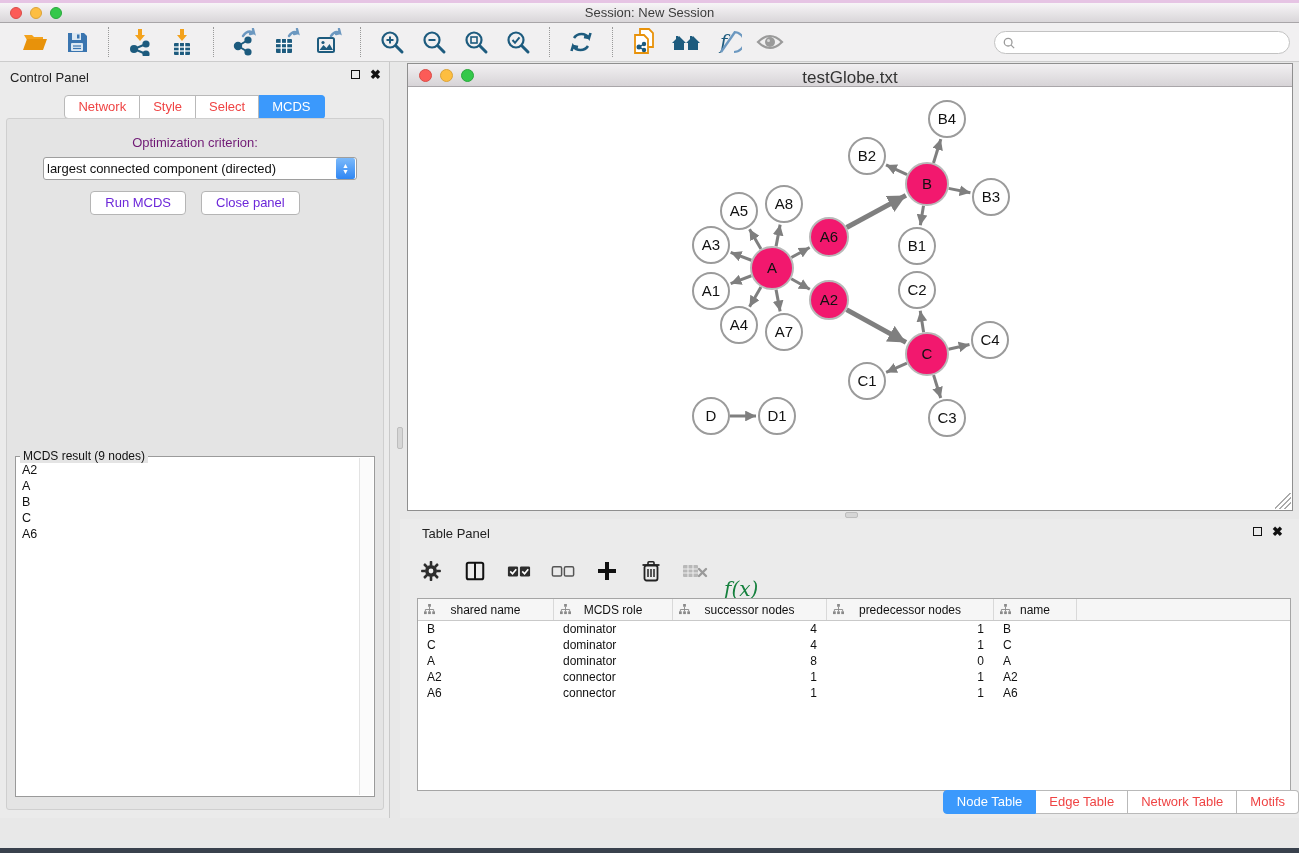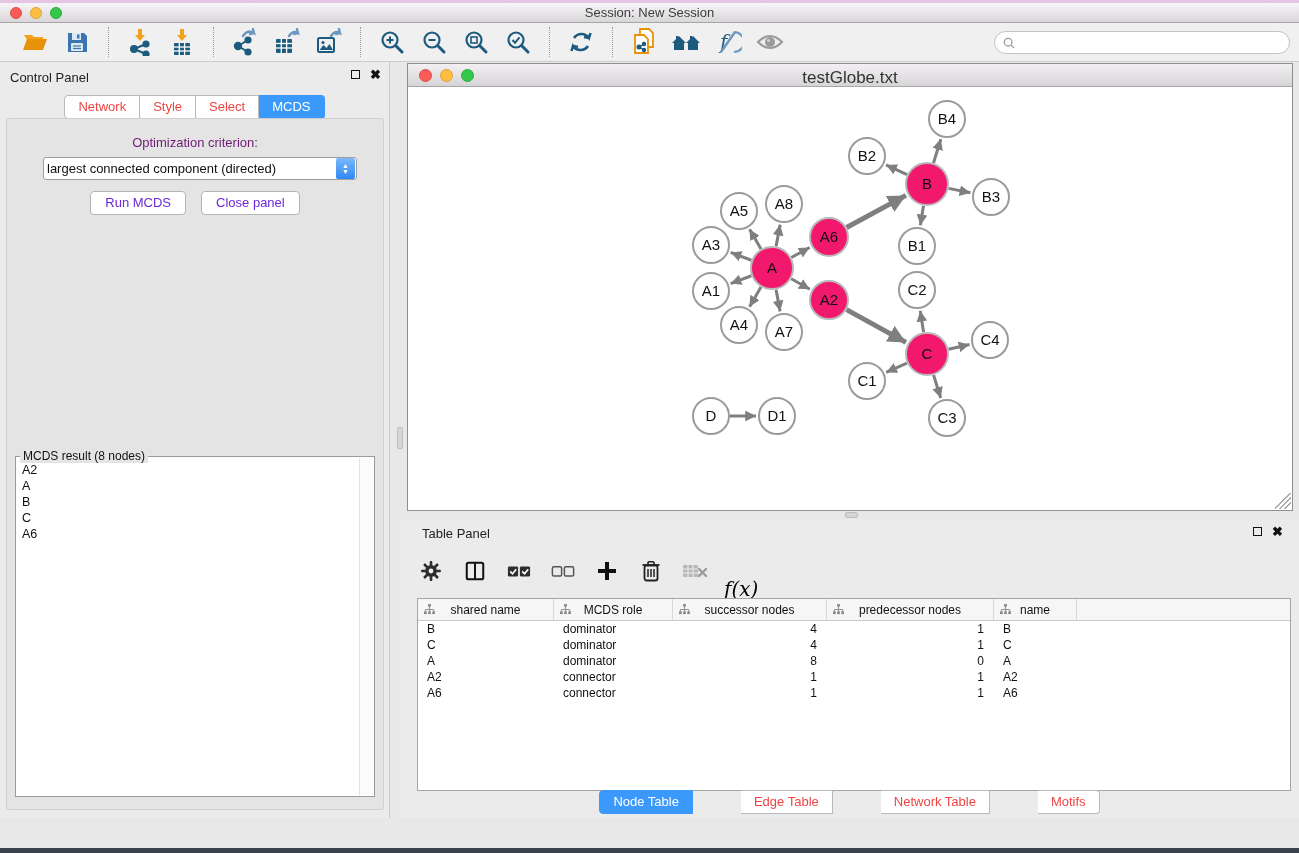--- a/index.html
+++ b/index.html
@@ -79,32 +79,32 @@
       linear-gradient(135deg, transparent 62%, #aaa 62%, #aaa 68%, transparent 68%),
       linear-gradient(135deg, transparent 78%, #aaa 78%, #aaa 84%, transparent 84%);
   }
 
   
   .table-panel { position:absolute; left:400px; top:519px; width:899px; height:299px; background:#ebebeb; }
   .tp-head { position:relative; height:26px; }
   .tp-head .panel-title { position:absolute; left:22px; top:7px; font-size:13px; color:#222; }
   .tp-toolbar { position:absolute; left:16px; top:32px; height:40px; display:flex; align-items:center; gap:14px; }
   .tp-btn { width:30px; height:32px; display:flex; align-items:center; justify-content:center; background:transparent; border:none; cursor:pointer; }
-  .fx-label { font-size:20px; font-style:italic; font-family:"DejaVu Serif", serif; color:#000000;margin-top:36px; }
+  .fx-label { font-size:20px; font-style:italic; font-family:"DejaVu Serif", serif; color:#15803d;margin-top:36px; }
 
   .data-table { position:absolute; left:17px; top:79px; width:874px; height:193px; background:#fff; border:1px solid #a5a5a5; overflow:hidden; }
   .dt-header { display:flex; height:22px; background:#f6f6f6; border-bottom:1px solid #c9c9c9; }
   .dt-hcell { position:relative; display:flex; align-items:center; justify-content:center; font-size:12px; color:#111; border-right:1px solid #d9d9d9; }
   .dt-hcell svg { position:absolute; left:6px; top:5px; }
   .dt-row { display:flex; height:16px; }
   .dt-cell { font-size:12px; color:#111; line-height:16px; white-space:nowrap; overflow:hidden; }
   .al { text-align:left; padding-left:9px; }
   .ar { text-align:right; padding-right:10px; }
 
-  .tp-tabs { position:absolute; left:0; right:0; top:271px; display:flex; justify-content:center;gap:48px; }
+  .tp-tabs { position:absolute; left:0; right:0; top:271px; display:flex; justify-content:flex-end; }
 
   
   .statusbar { position:absolute; left:0; top:818px; width:100%; height:30px; background:#ececec; border-top:1px solid #c6c6c6; }
   .status-left-btn { position:absolute; left:8px; top:4px; width:31px; height:22px; background:#fff; border:1px solid #b9b9b9; border-radius:3px; display:flex; align-items:center; justify-content:center; cursor:pointer; }
   .memory-btn { position:absolute; right:8px; top:4px; height:22px; background:#fff; border:1px solid #b9b9b9; border-radius:3px; display:flex; align-items:center; gap:6px; padding:0 10px; font-size:12px; color:#111; cursor:pointer; }
   .memory-dot { width:10px; height:10px; border-radius:50%; background:#1c9e3c; }
   .desktop-bottom { position:absolute; left:0; top:848px; width:100%; height:5px; background:#39414d; }
 </style>
 </head>
 <body>
@@ -316,21 +316,21 @@
         <span class="stepper">
             <span>▲</span>
             <span>▼</span>
           </span>
       </div>
       <div class="cp-buttons">
         <button class="push-btn">Run MCDS</button>
         <button class="push-btn">Close panel</button>
       </div>
       <div class="mcds-fieldset">
-        <span class="mcds-legend">MCDS result (8 nodes)</span>
+        <span class="mcds-legend">MCDS result (9 nodes)</span>
         <div class="mcds-list" id="mcds-list">
             <div class="mcds-item">A2</div>
             <div class="mcds-item">A</div>
             <div class="mcds-item">B</div>
             <div class="mcds-item">C</div>
             <div class="mcds-item">A6</div>
           </div>
         <div class="mcds-scroll"></div>
       </div>
     </div>

